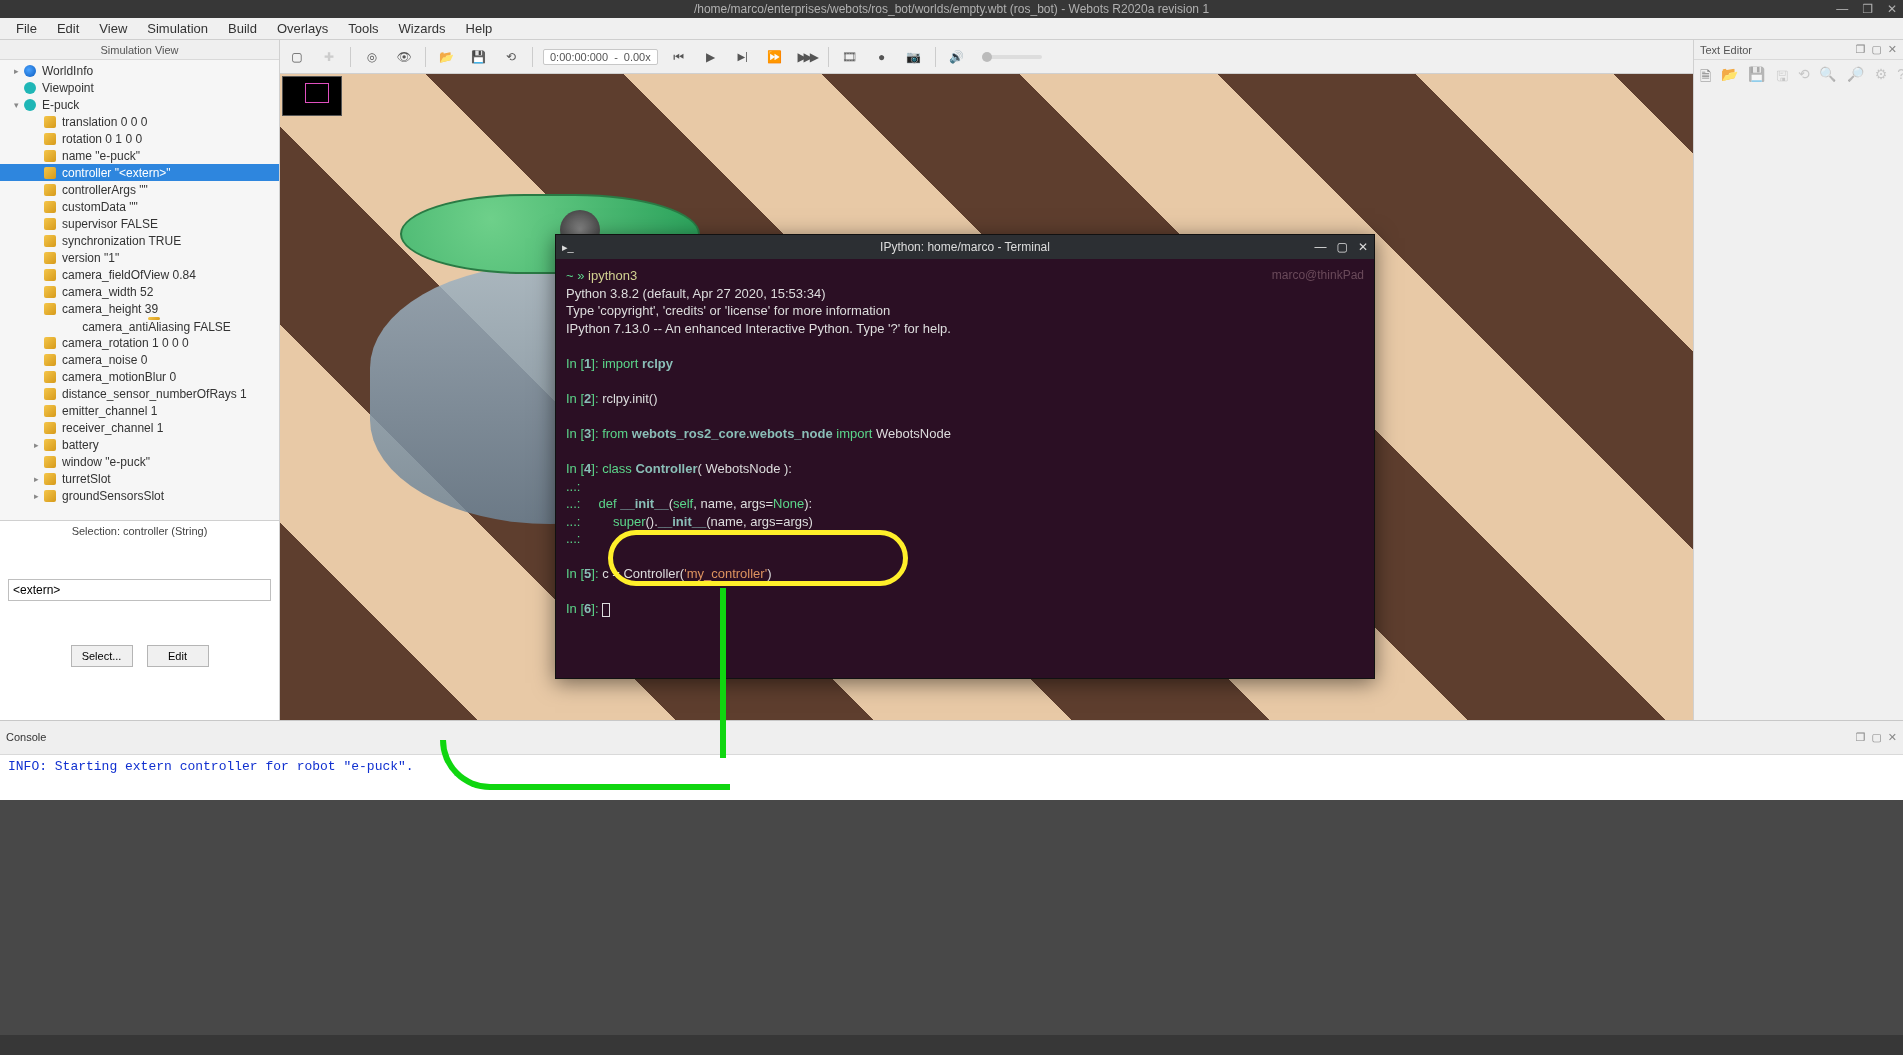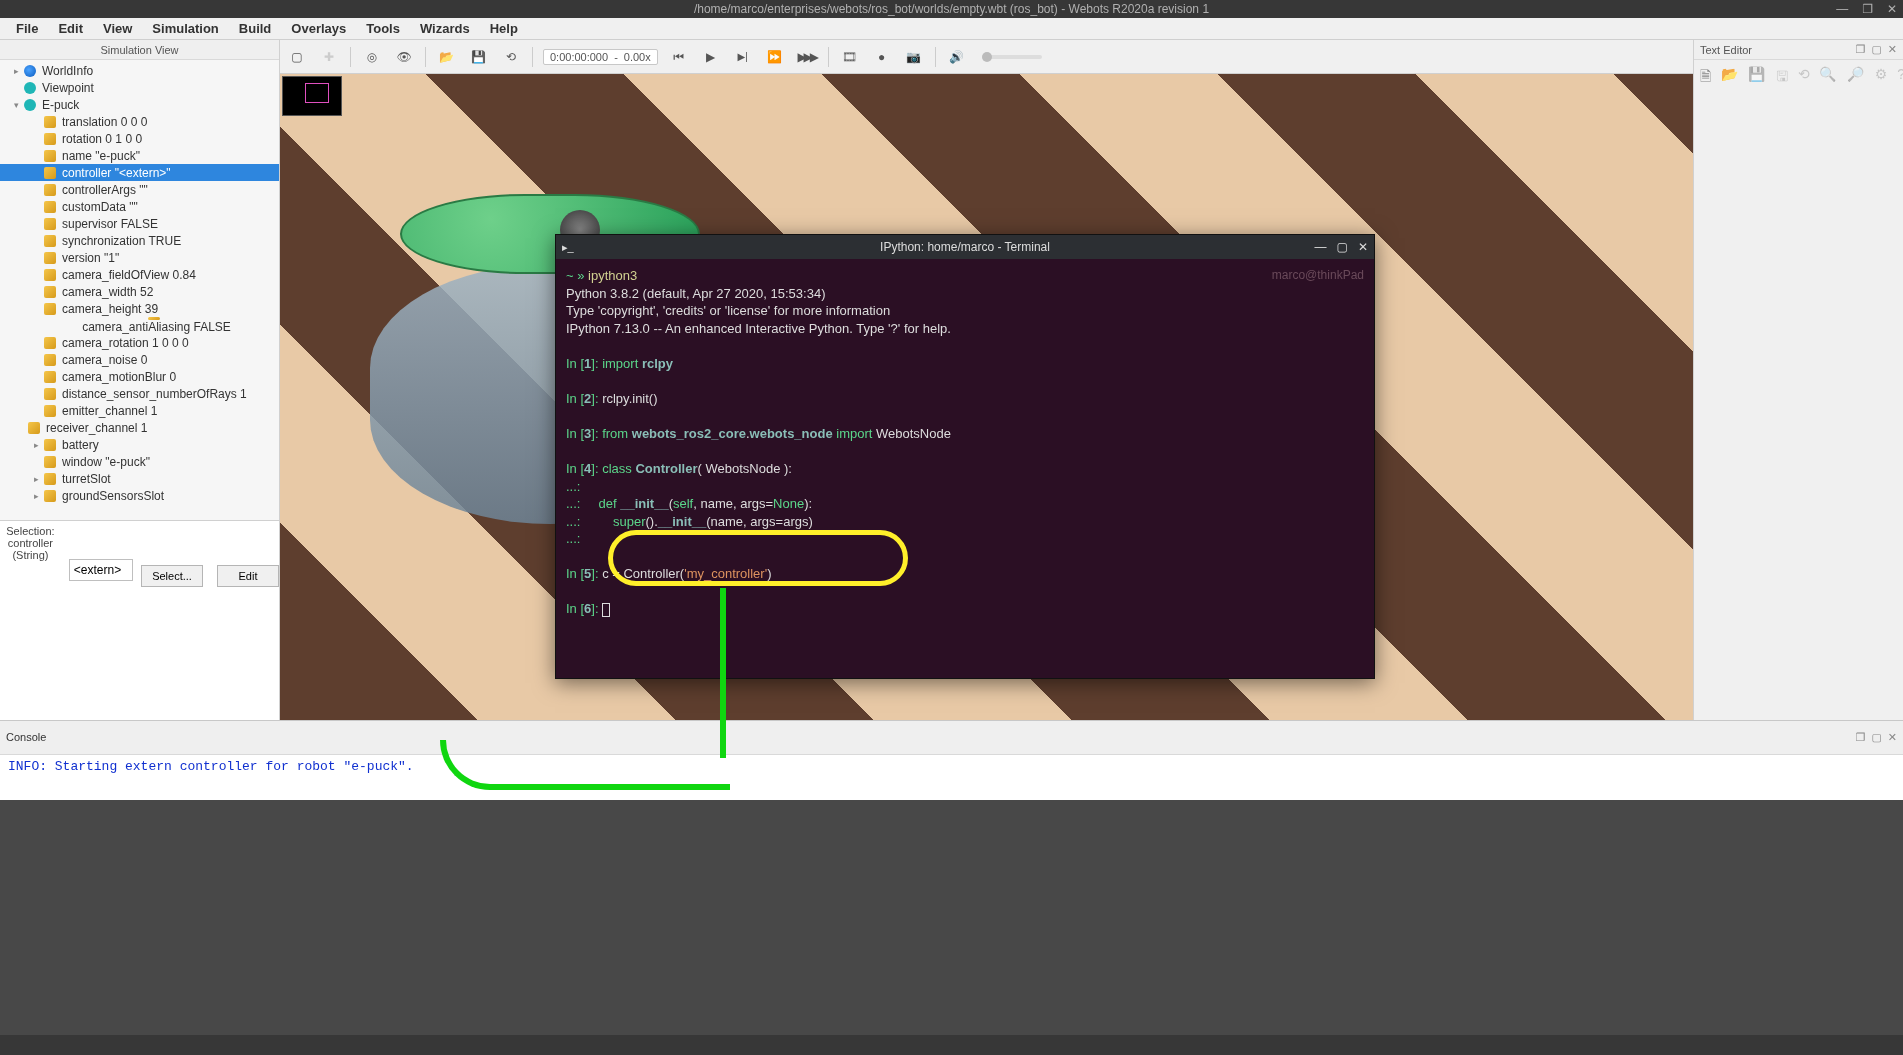--- a/index.html
+++ b/index.html
@@ -1,38 +1,38 @@
 <!DOCTYPE html>
 <html><head>
 <meta charset="utf-8">
 <style>
 * { margin: 0; padding: 0; box-sizing: border-box; font-family: "Segoe UI", Arial, sans-serif; }
 body { background: #373737; width: 1903px; height: 1055px; overflow: hidden; font-size: 12px; color: #333; }
 .titlebar { height: 18px; background: #373737; color: #b0b0b0; display: flex; align-items: center; justify-content: center; font-size: 12px; position: relative; }
 .titlebar .wincontrols { position: absolute; right: 6px; display: flex; gap: 14px; color: #b0b0b0; }
 .titlebar .wincontrols span { cursor: pointer; }
 .menubar { height: 22px; background: #f0f0f0; display: flex; align-items: center; padding: 0 6px; border-bottom: 1px solid #cfcfcf; }
-.menubar .mitem { padding: 2px 10px; cursor: pointer; font-size: 13px; font-weight: bold; }
+.menubar .mitem { padding: 2px 10px; cursor: pointer; font-size: 13px; }
 .workarea { display: flex; height: 680px; background: #f0f0f0; }
 .leftpane { width: 280px; background: #f6f6f6; display: flex; flex-direction: column; border-right: 1px solid #d0d0d0; }
 .panetitle { height: 20px; padding: 2px 6px; font-size: 11px; color: #555; border-bottom: 1px solid #d9d9d9; background: #efefef; display: flex; align-items: center; justify-content: center; }
 .panetitle .paneicons { display: flex; gap: 6px; color: #888; }
 .toolbar { height: 34px; background: #f0f0f0; display: flex; align-items: center; padding: 0 6px; gap: 10px; border-bottom: 1px solid #d0d0d0; }
 .toolbar .tbtn { width: 22px; height: 22px; display: flex; align-items: center; justify-content: center; color: #555; cursor: pointer; }
 .toolbar .sep { width: 1px; height: 20px; background: #ccc; }
 .timebox { display: flex; align-items: center; border: 1px solid #c8c8c8; border-radius: 2px; height: 16px; padding: 0 6px; font-size: 11px; color: #555; background: #fff; }
 .tree { flex: 1; overflow: auto; font-size: 12px; padding-top: 2px; }
 .trow { display: flex; align-items: center; height: 17px; padding-left: 6px; cursor: pointer; white-space: nowrap; }
 .trow.sel { background: #2e86de; color: #fff; }
 .trow .arrow { width: 10px; display: inline-block; color: #888; font-size: 9px; }
 .trow .ico { width: 12px; height: 12px; border-radius: 2px; margin-right: 6px; display: inline-block; }
 .ico.globe { background: radial-gradient(circle at 40% 40%, #4aa3ff, #0b5bbf); border-radius: 50%; }
 .ico.cam { background: #1fb6b6; border-radius: 50%; }
 .ico.cube { background: linear-gradient(135deg,#f5c64a,#d69a1a); }
-.selinfo { height: 200px; border-top: 1px solid #d0d0d0; background: #fff; display: flex; flex-direction: row; }
+.selinfo { height: 200px; border-top: 1px solid #d0d0d0; background: #fff; display: flex; flex-direction: column; }
 .selinfo .label { text-align: center; padding: 4px; font-size: 11px; color: #444; }
 .selinfo .fieldbox { margin: 38px 8px 0; }
 .selinfo input { width: 100%; border: 1px solid #bfbfbf; padding: 3px 4px; font-size: 12px; }
 .selinfo .btns { display: flex; gap: 14px; justify-content: center; margin-top: 44px; }
 .selinfo button { width: 62px; height: 22px; border: 1px solid #b5b5b5; background: #f0f0f0; cursor: pointer; font-size: 11px; }
 .mainview { flex: 1; position: relative; background: #8c6b5a; overflow: hidden; }
 .floor { position: absolute; left: 0; right: 0; top: 0; bottom: 0; background: repeating-linear-gradient(45deg, #5e3e2e 0 140px, #e8c9a6 140px 280px); }
 .robot { position: absolute; left: 60px; top: 120px; width: 420px; height: 360px; }
 .robot .top { position: absolute; top: 0; left: 60px; width: 300px; height: 80px; background: radial-gradient(circle at 30% 30%, #6ed08a, #2aa25b); border-radius: 50%/60%; border: 2px solid #2a7a44; }
 .robot .body { position: absolute; top: 70px; left: 30px; width: 360px; height: 260px; background: linear-gradient(#9fb3c2, #6e8496); border-radius: 50%/40%; opacity: 0.85; }
@@ -194,21 +194,21 @@
         <div class="trow" style="padding-left: 34px;">
           <span class="arrow"></span>
           <span class="ico cube"></span>
           <span>distance_sensor_numberOfRays 1</span>
         </div>
         <div class="trow" style="padding-left: 34px;">
           <span class="arrow"></span>
           <span class="ico cube"></span>
           <span>emitter_channel 1</span>
         </div>
-        <div class="trow" style="padding-left: 18px;">
+        <div class="trow" style="padding-left: 34px;">
           <span class="arrow"></span>
           <span class="ico cube"></span>
           <span>receiver_channel 1</span>
         </div>
         <div class="trow" style="padding-left: 34px;">
           <span class="arrow">▸</span>
           <span class="ico cube"></span>
           <span>battery</span>
         </div>
         <div class="trow" style="padding-left: 34px;">

